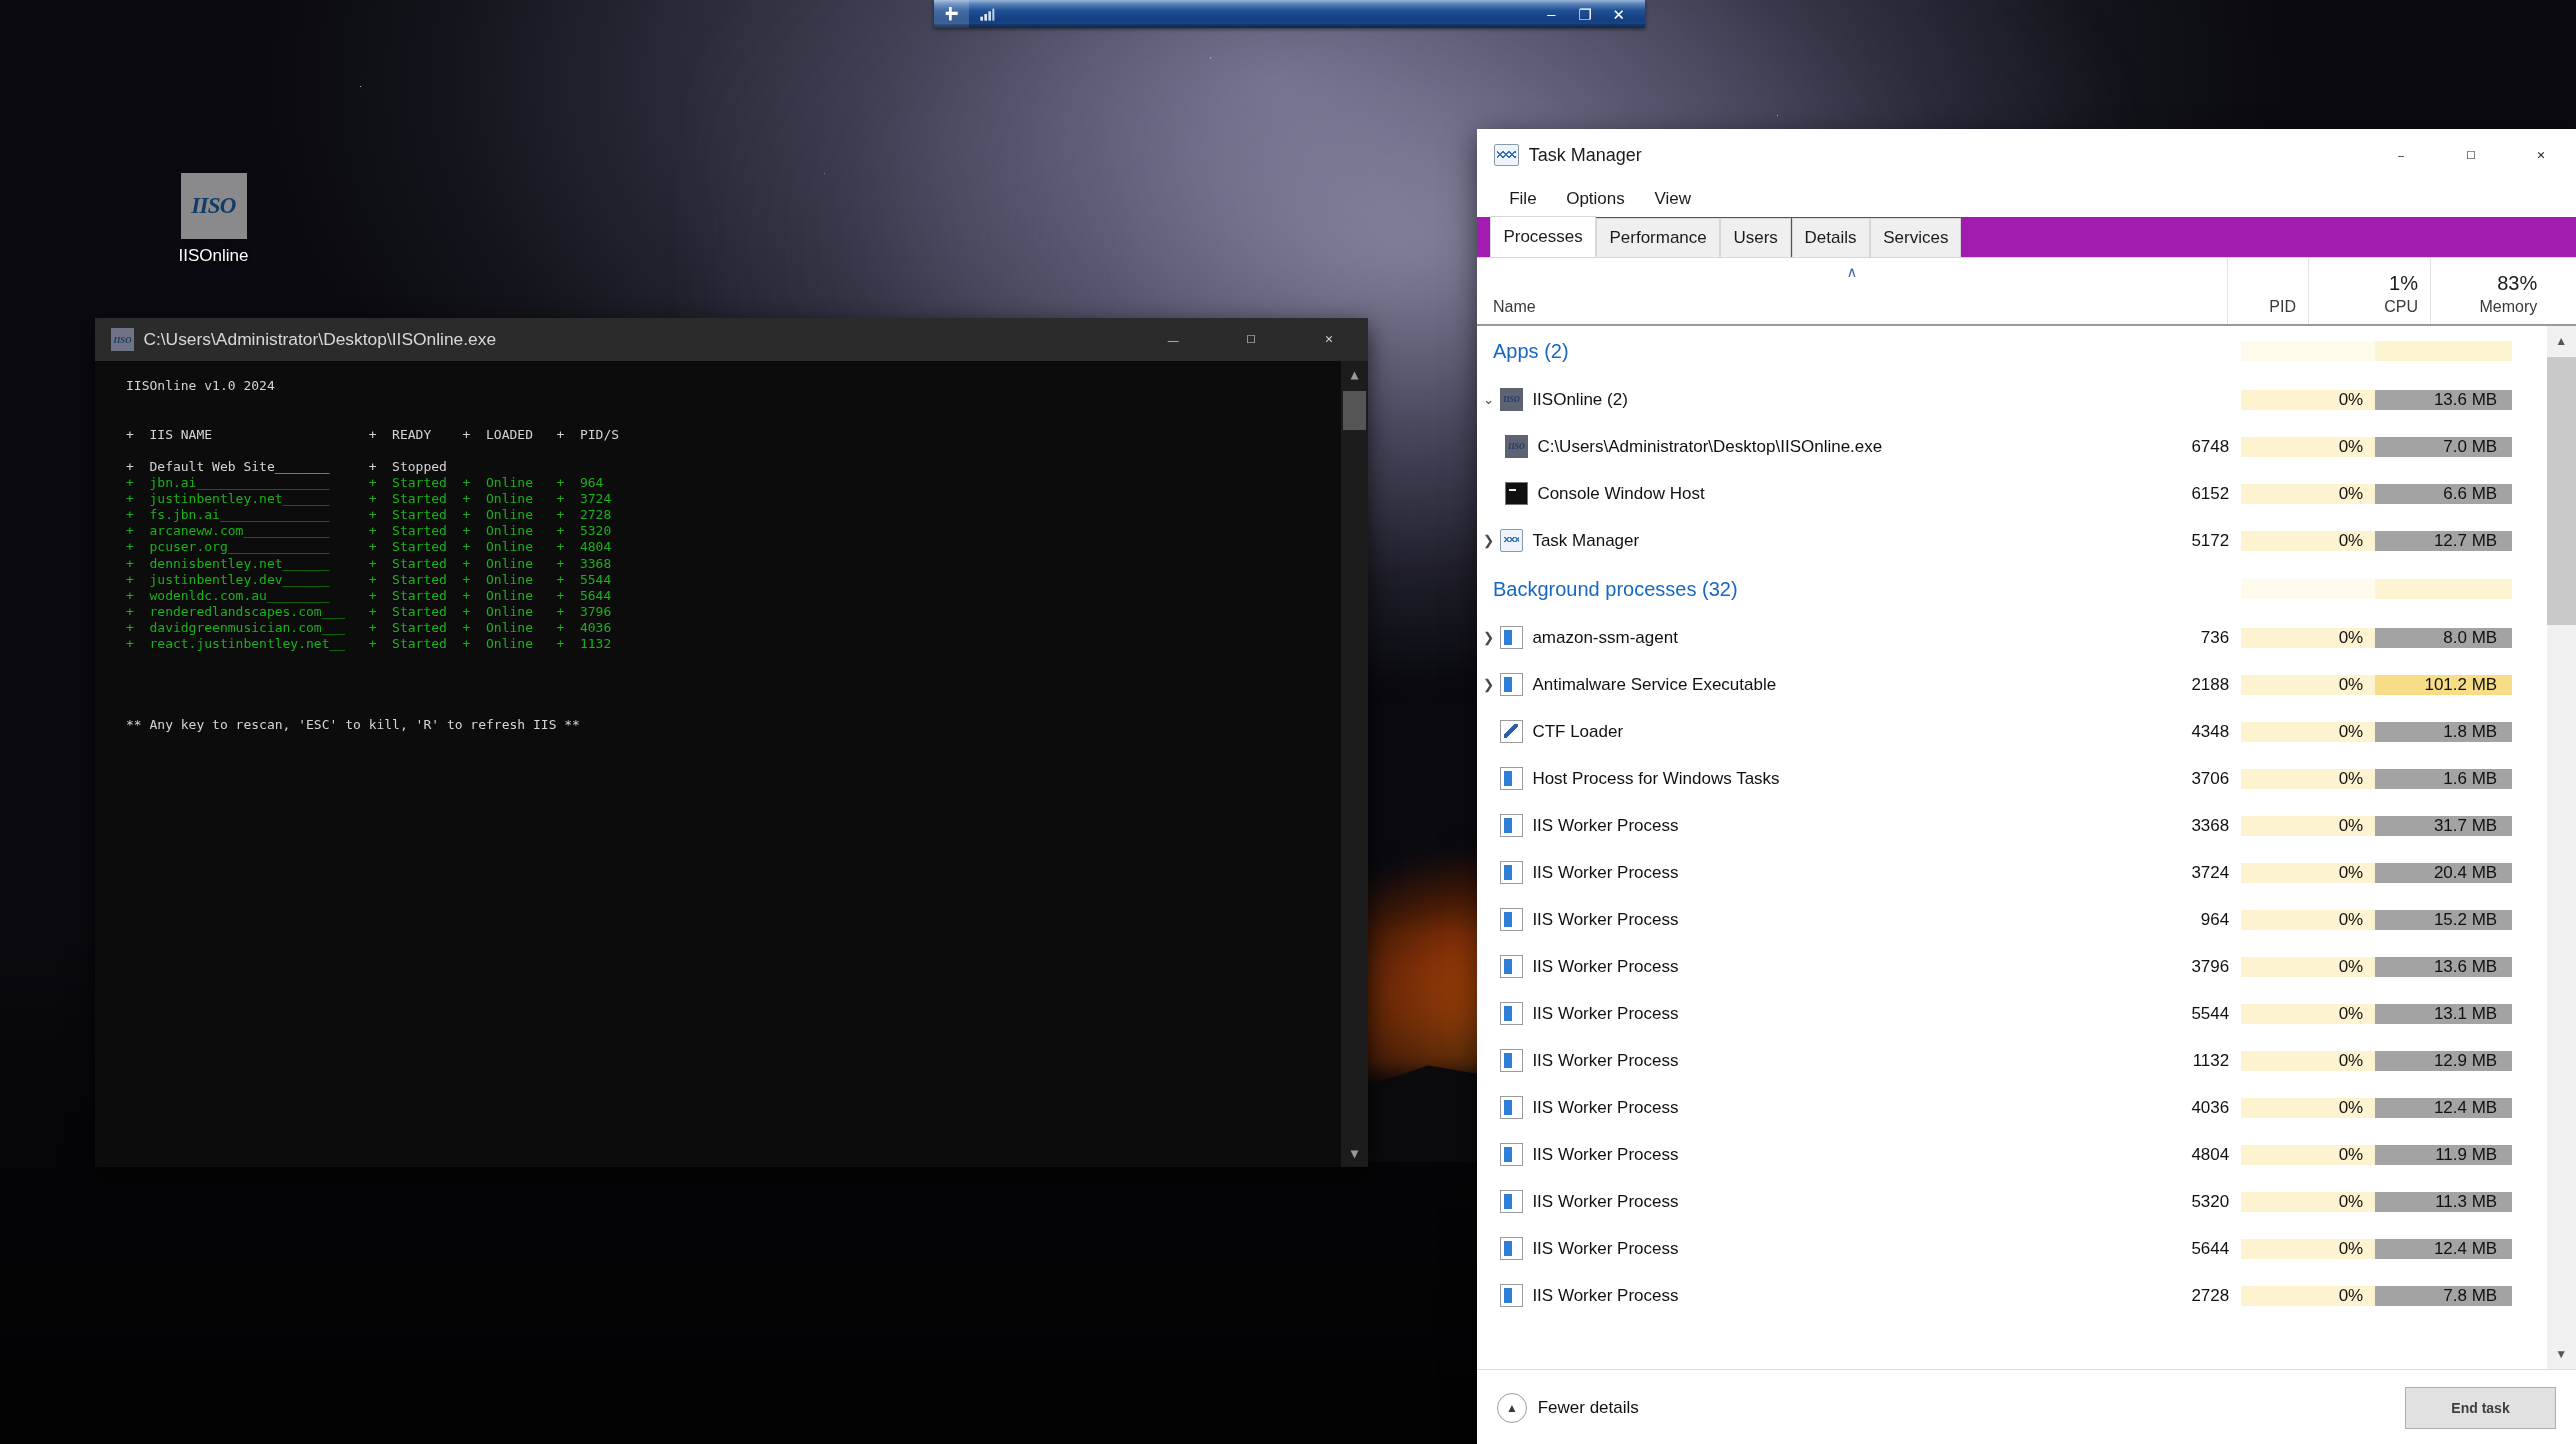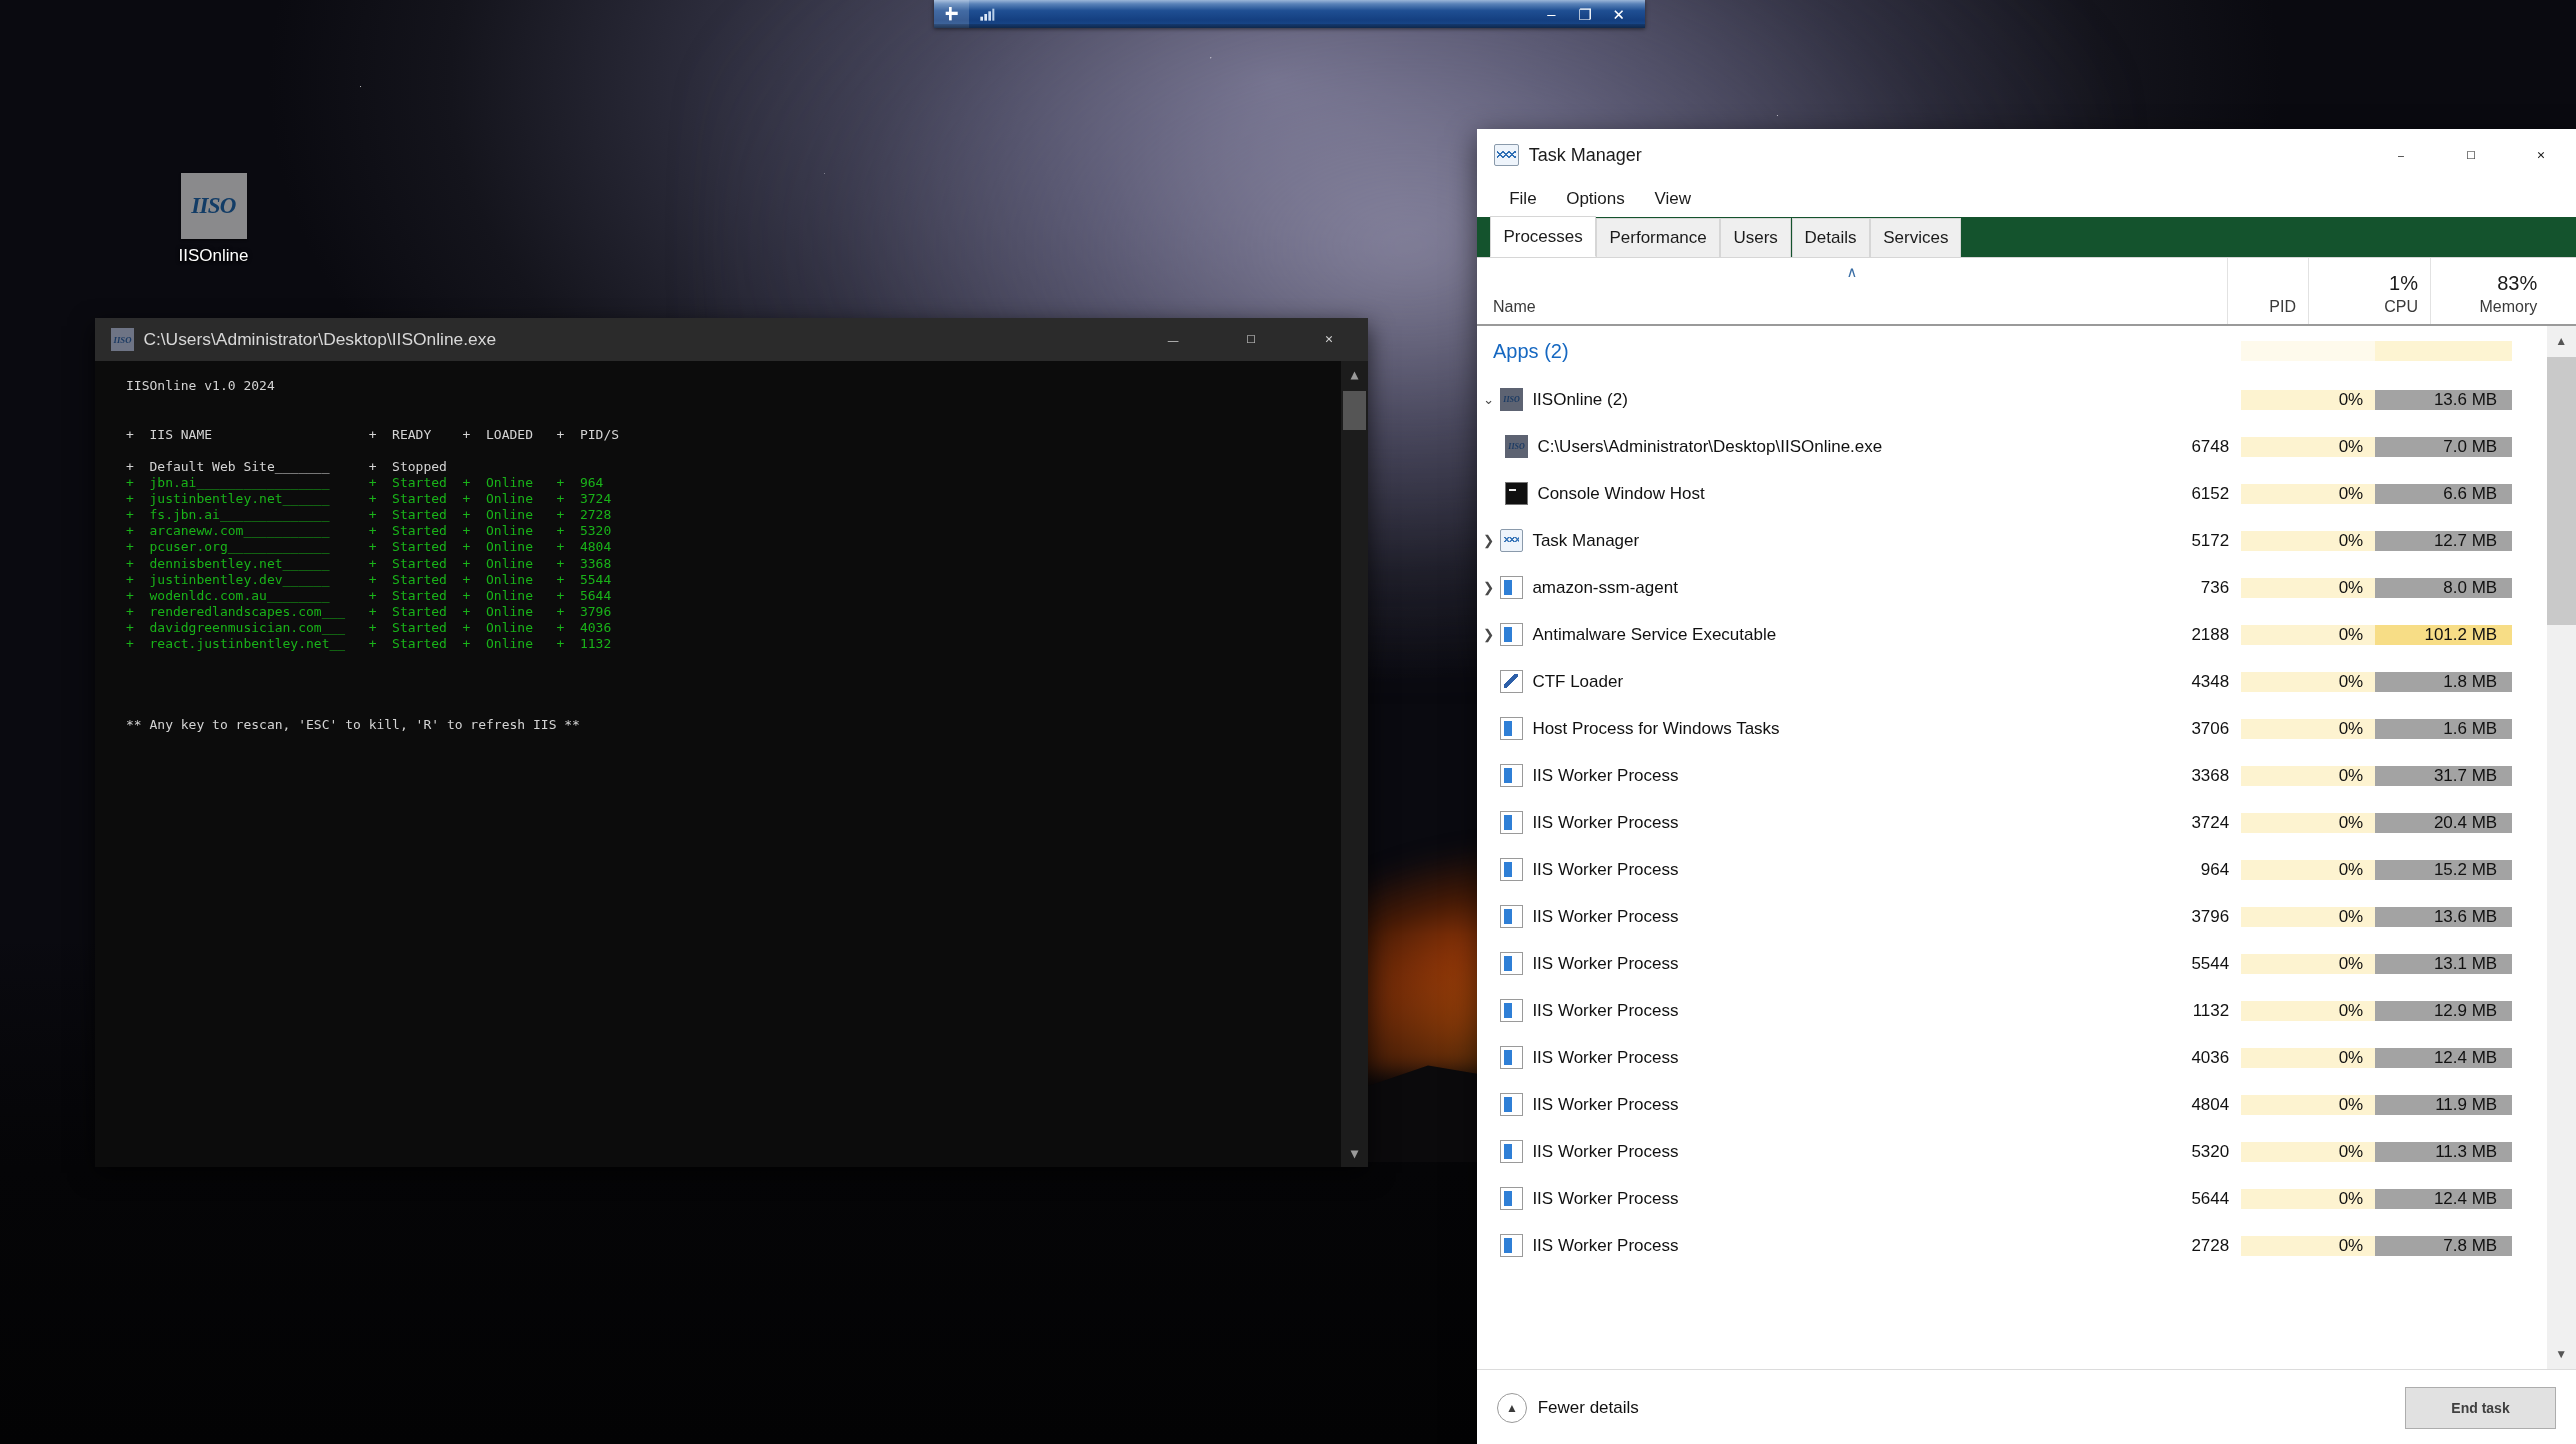--- a/index.html
+++ b/index.html
@@ -153,21 +153,21 @@
     background:
       linear-gradient(45deg,transparent 45%,#2f6fb5 45%,#2f6fb5 55%,transparent 55%),
       linear-gradient(-45deg,transparent 45%,#2f6fb5 45%,#2f6fb5 55%,transparent 55%);
     background-size:6px 7.4px;
   }
   #tm-title{font-size:18px;color:#1b1b1b;}
   .tm-wctl{margin-left:auto;display:flex;}
   .tm-wbtn{width:70px;height:52px;display:flex;align-items:center;justify-content:center;color:#1b1b1b;}
   #tm-menubar{height:36px;display:flex;align-items:center;padding-left:17.4px;gap:0;}
   .tm-menu{padding:0 14.8px;font-size:17px;color:#1b1b1b;height:36px;display:flex;align-items:center;}
-  #tm-tabstrip{height:40px;display:flex;align-items:flex-end;padding-left:13.4px;border-bottom:0.7px solid #d6d6d6;background:#14532d;}
+  #tm-tabstrip{height:40px;display:flex;align-items:flex-end;padding-left:13.4px;border-bottom:0.7px solid #d6d6d6;background:#a21caf;}
   .tm-tab{
     height:38px;padding:0 12px;display:flex;align-items:center;font-size:17px;color:#1b1b1b;
     background:#efefef;border:0.7px solid #d6d6d6;border-bottom:none;margin-right:0.7px;
   }
   .tm-tab.active{background:#ffffff;height:39px;border-bottom:0.7px solid #ffffff;position:relative;z-index:2;}
   #tm-colheader{
     position:relative;height:66px;display:flex;align-items:flex-end;
     border-bottom:2px solid #9a9a9a;background:#ffffff;
   }
   .tm-colsort{
@@ -404,20 +404,27 @@
           <div class="cell-name">
             <div class="chev">❯</div>
             <div class="pico tm"></div>
             <div class="row-name-text">Task Manager</div>
           </div>
           <div class="cell-pid">5172</div>
           <div class="cell-cpu tint-cpu">0%</div>
           <div class="cell-mem tint-mem">12.7 MB</div>
           <div class="cell-pad">&nbsp;</div>
         </div>
+        <div class="tm-row group">
+          <div class="cell-name group-label">Background processes (32)</div>
+          <div class="cell-pid">&nbsp;</div>
+          <div class="cell-cpu tint-cpu-light">&nbsp;</div>
+          <div class="cell-mem tint-mem-light">&nbsp;</div>
+          <div class="cell-pad">&nbsp;</div>
+        </div>
         <div class="tm-row">
           <div class="cell-name">
             <div class="chev">❯</div>
             <div class="pico generic"></div>
             <div class="row-name-text">amazon-ssm-agent</div>
           </div>
           <div class="cell-pid">736</div>
           <div class="cell-cpu tint-cpu">0%</div>
           <div class="cell-mem tint-mem">8.0 MB</div>
           <div class="cell-pad">&nbsp;</div>

